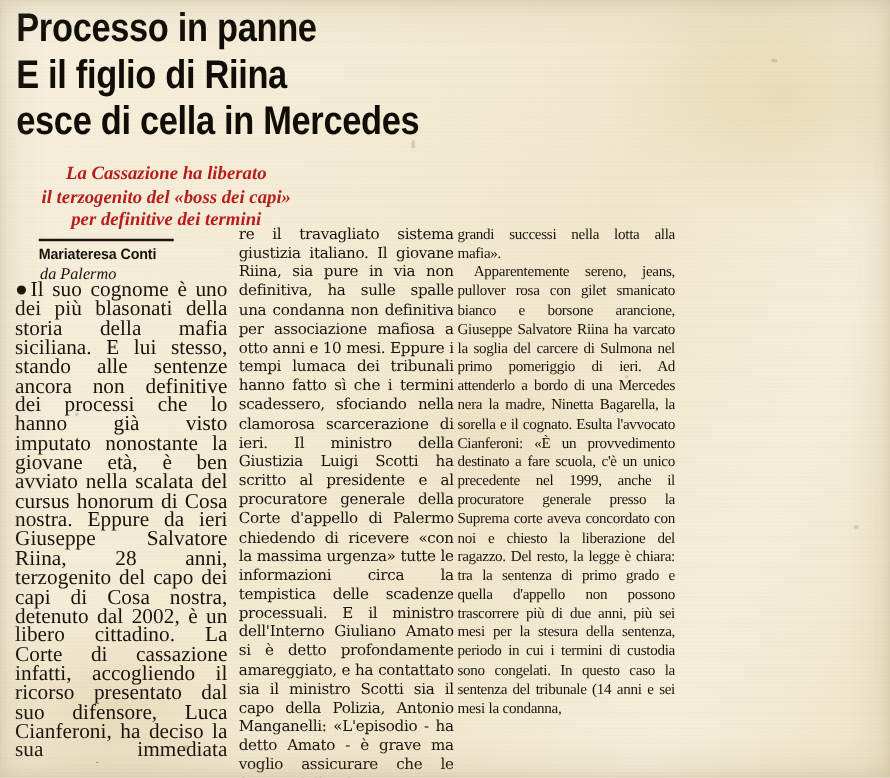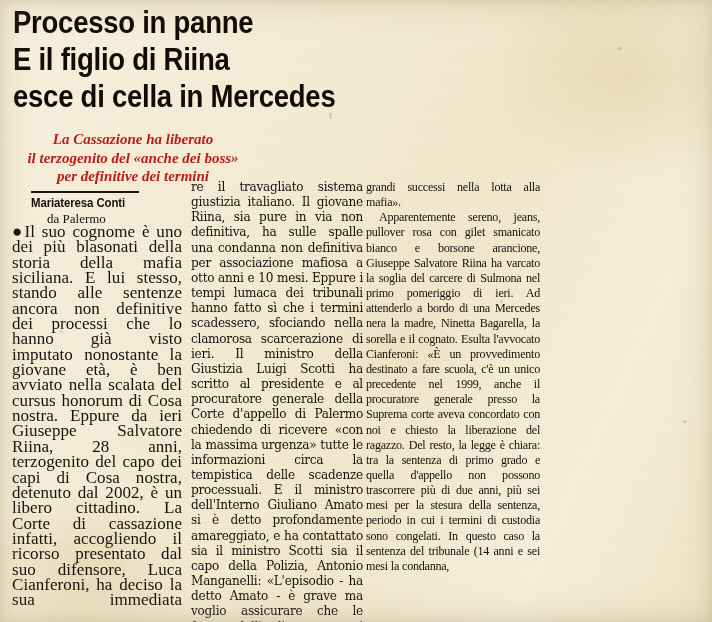--- a/index.html
+++ b/index.html
@@ -56,23 +56,23 @@
     background:#1a150d;
   }
   .byline-name{
     position:absolute;left:31px;top:196px;width:160px;
     font-family:"Liberation Sans","DejaVu Sans",sans-serif;
     font-weight:700;font-size:12px;line-height:14px;
     letter-spacing:-0.1px;
     transform:scaleX(.95);transform-origin:left top;
   }
   .byline-place{
-    position:absolute;left:47px;top:211px;width:160px;
+    position:absolute;left:32px;top:211px;width:160px;
     font-family:"Liberation Serif","DejaVu Serif",serif;
-    font-size:13px;line-height:15px;
+    font-style:italic;font-size:13px;line-height:15px;
   }
 
   .col{
     position:absolute;
     text-align:justify;
     color:#17130c;
     overflow:hidden;
   }
   .col p{margin:0;}
   .col p.ind{text-indent:13px;}
@@ -115,21 +115,21 @@
 <div id="content">
 
   <div class="headline">
     <div>Processo in panne</div>
     <div>E il figlio di Riina</div>
     <div>esce di cella in Mercedes</div>
   </div>
 
   <div class="subtitle">
     <div>La Cassazione ha liberato</div>
-    <div>il terzogenito del «anche dei boss»</div>
+    <div>il terzogenito del «boss dei capi»</div>
     <div>per definitive dei termini</div>
   </div>
 
   <div class="byline-rule"></div>
   <div class="byline-name">Mariateresa Conti</div>
   <div class="byline-place">da Palermo</div>
 
   <div class="col" id="col1">
     <p>●Il suo cognome è uno dei più blasonati della storia della mafia siciliana. E lui stesso, stando alle sentenze ancora non definitive dei processi che lo hanno già visto imputato nonostante la giovane età, è ben avviato nella scalata del cursus honorum di Cosa nostra. Eppure da ieri Giuseppe Salvatore Riina, 28 anni, terzogenito del capo dei capi di Cosa nostra, detenuto dal 2002, è un libero cittadino. La Corte di cassazione infatti, accogliendo il ricorso presentato dal suo difensore, Luca Cianferoni, ha deciso la sua immediata scarcerazione per decorrenza dei termini di custodia cautelare. E nel primo pomeriggio di ieri Riina jr ha lasciato il carcere di Sulmona dove era detenuto in regime di 41 bis.</p>
     <p class="ind">Nuova polemica a scuote-</p>

